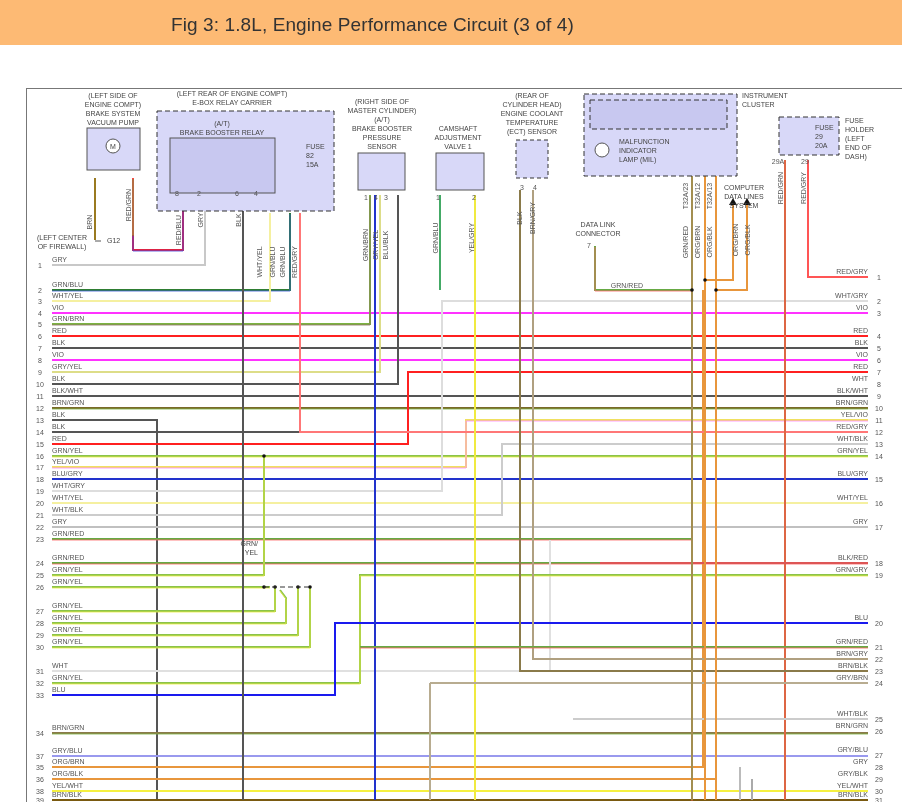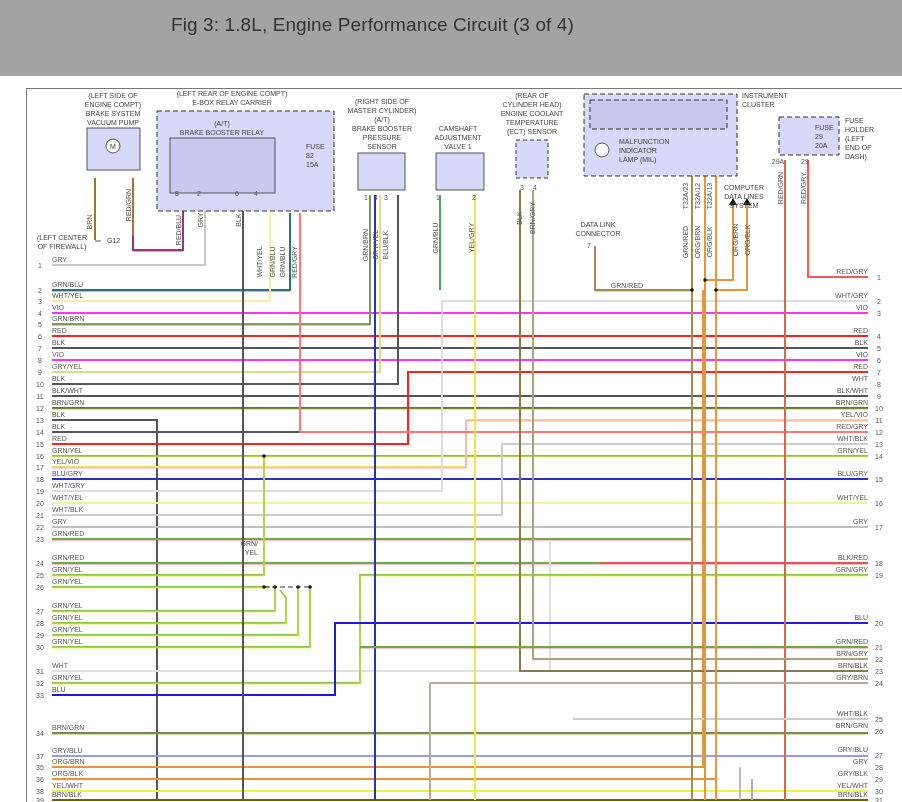--- a/index.html
+++ b/index.html
@@ -1,17 +1,17 @@
 <!DOCTYPE html>
 <html><head>
 <meta charset="utf-8">
 <style>
   html,body{margin:0;padding:0;background:#fff;}
   body{width:902px;height:802px;overflow:hidden;position:relative;font-family:"Liberation Sans",sans-serif;}
-  #header{position:absolute;left:0;top:0;width:902px;height:76px;background:#a3a3a3;text-align:right;}
+  #header{position:absolute;left:0;top:0;width:902px;height:45px;background:#fdba74;text-align:right;}
   #title{position:absolute;left:171px;top:14px;font-size:19px;color:#333;letter-spacing:0.1px;}
   #frame{position:absolute;left:26px;top:88px;width:876px;height:714px;border-left:1px solid #777;border-top:1px solid #777;}
   #diagram{position:absolute;left:0;top:0;}
   .lbl{font-family:"Liberation Sans",sans-serif;font-size:7px;fill:#444;}
   .wl{font-family:"Liberation Sans",sans-serif;font-size:7px;fill:#555;}
   .num{font-family:"Liberation Sans",sans-serif;font-size:7px;fill:#555;}
 </style>
 </head>
 <body>
 

